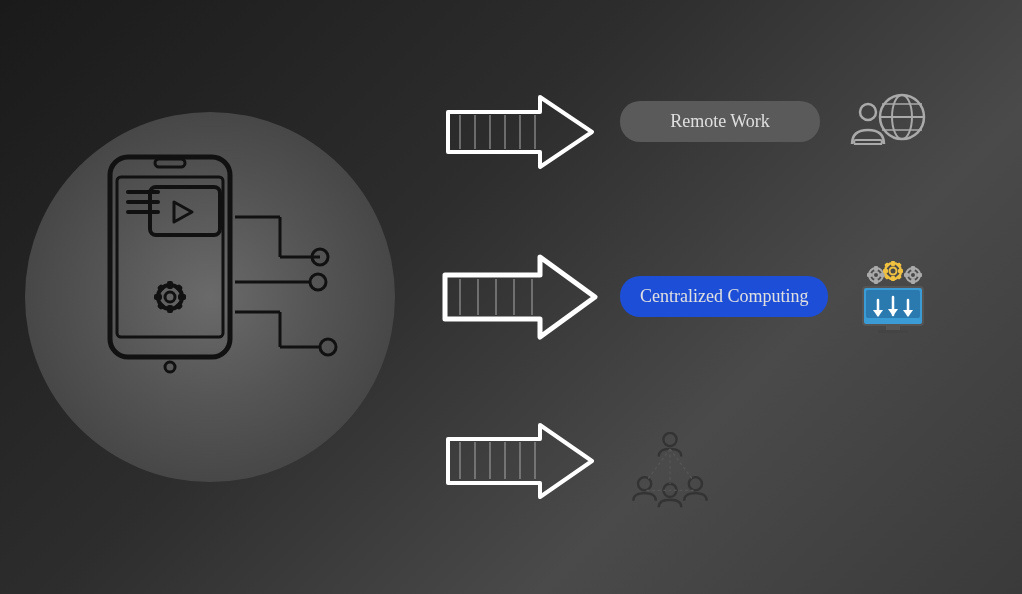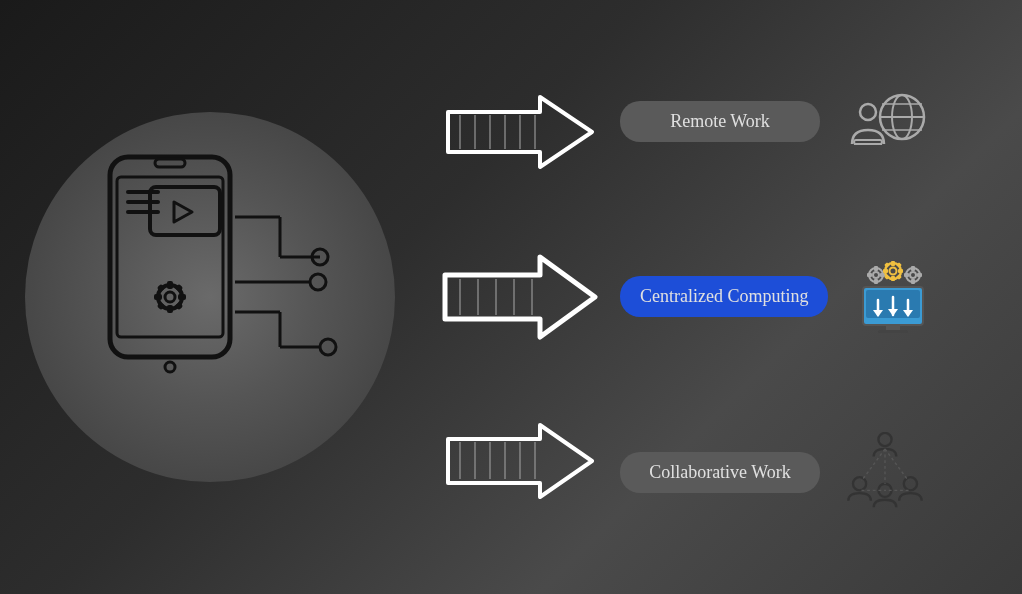--- a/index.html
+++ b/index.html
@@ -286,21 +286,20 @@
             <rect x="8" y="1" width="4" height="5" rx="1" fill="#aaa"></rect>
             <rect x="8" y="14" width="4" height="5" rx="1" fill="#aaa"></rect>
             <rect x="1" y="8" width="5" height="4" rx="1" fill="#aaa"></rect>
             <rect x="14" y="8" width="5" height="4" rx="1" fill="#aaa"></rect>
           </g>
         </svg>
       </div>
     </div>
 
     <div class="item-row">
-      <div class="label-pill">Collaborative Work</div>
       <div class="icon-container">
 
         <svg class="icon-svg" viewBox="0 0 90 85">
 
           <circle cx="45" cy="8" r="7" fill="none" stroke="#333" stroke-width="2.5"></circle>
           <path d="M33,26 Q33,18 45,18 Q57,18 57,26" fill="none" stroke="#333" stroke-width="2.5"></path>
 
           <circle cx="18" cy="55" r="7" fill="none" stroke="#333" stroke-width="2.5"></circle>
           <path d="M6,73 Q6,65 18,65 Q30,65 30,73" fill="none" stroke="#333" stroke-width="2.5"></path>
 

